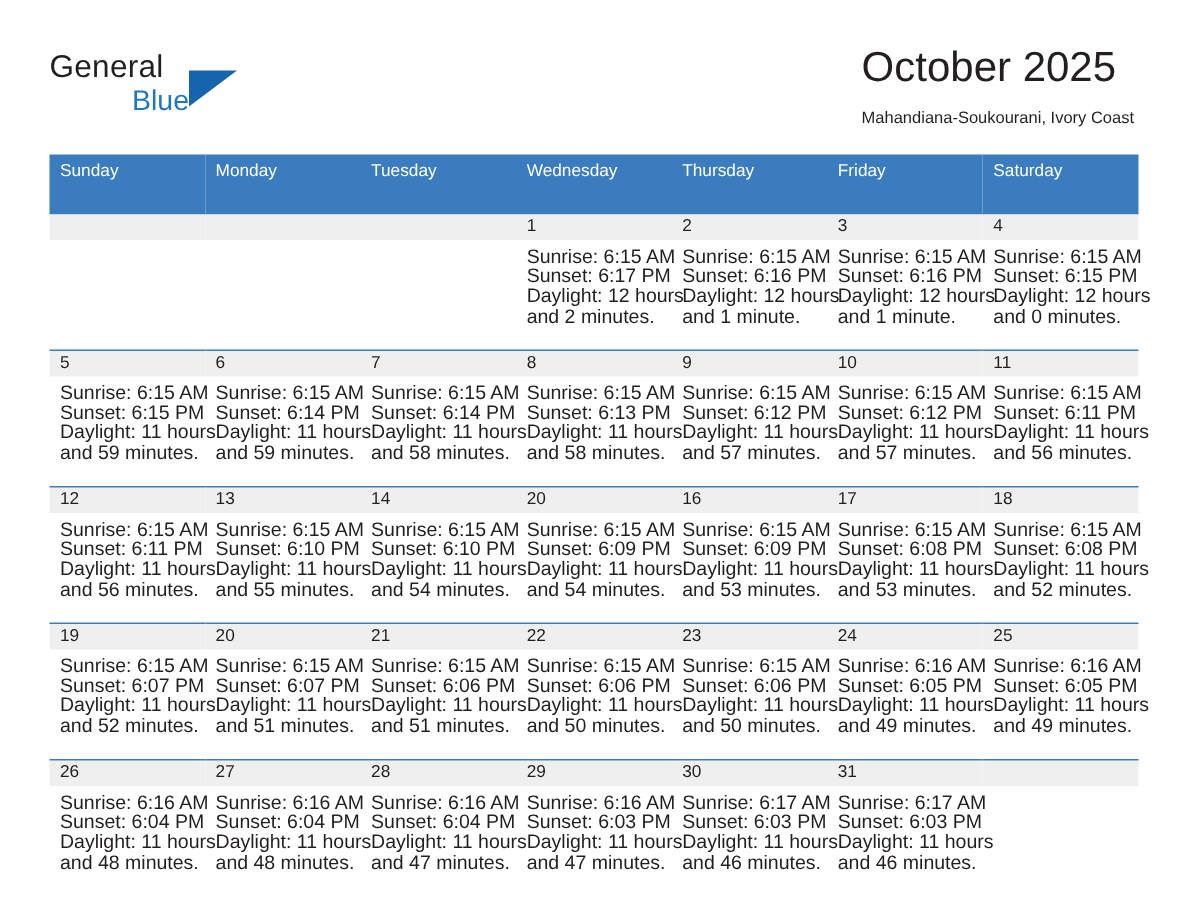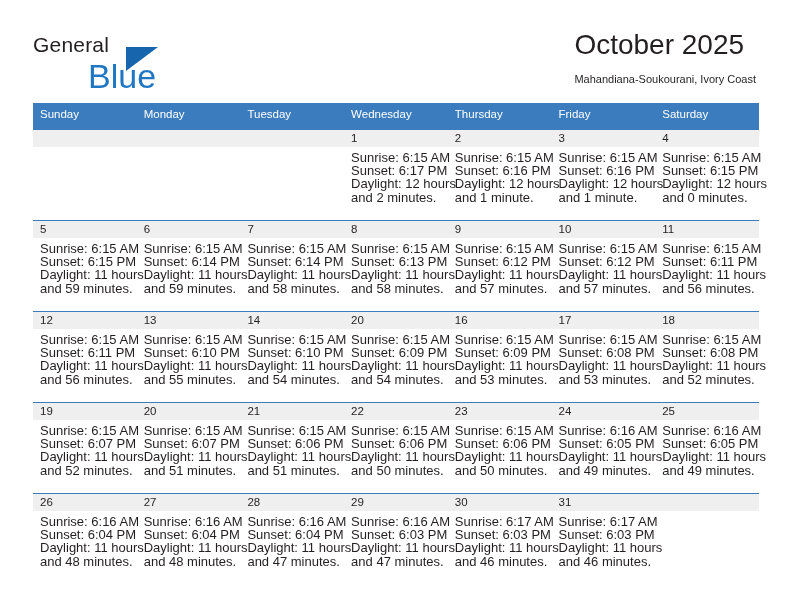--- a/index.html
+++ b/index.html
@@ -38,21 +38,21 @@
     top: 0;
     font-size: 21px;
     letter-spacing: 0.2px;
     color: #231f20;
     font-family: "Liberation Sans", sans-serif;
   }
   .brand-blue {
     position: absolute;
     left: 55px;
     top: 24px;
-    font-size: 34px;
+    font-size: 19px;
     color: #1f77c4;
     font-family: "Liberation Sans", sans-serif;
   }
   .brand-triangle {
     position: absolute;
     left: 93px;
     top: 14px;
     width: 0;
     height: 0;
     border-top: 24px solid #1665ad;
@@ -89,21 +89,21 @@
     width: 726px;
     border-collapse: collapse;
     table-layout: fixed;
   }
   .calendar th {
     background: #3a7cbe;
     color: #ffffff;
     font-size: 11.5px;
     font-weight: normal;
     text-align: left;
-    padding: 5px 0 9px 7px;
+    padding: 5px 0 22px 7px;
     height: 12px;
     line-height: 13px;
   }
   .calendar td {
     vertical-align: top;
     padding: 0;
     width: 103.71px;
     border-top: 1.5px solid #3a7cbe;
     height: 78px;
   }

